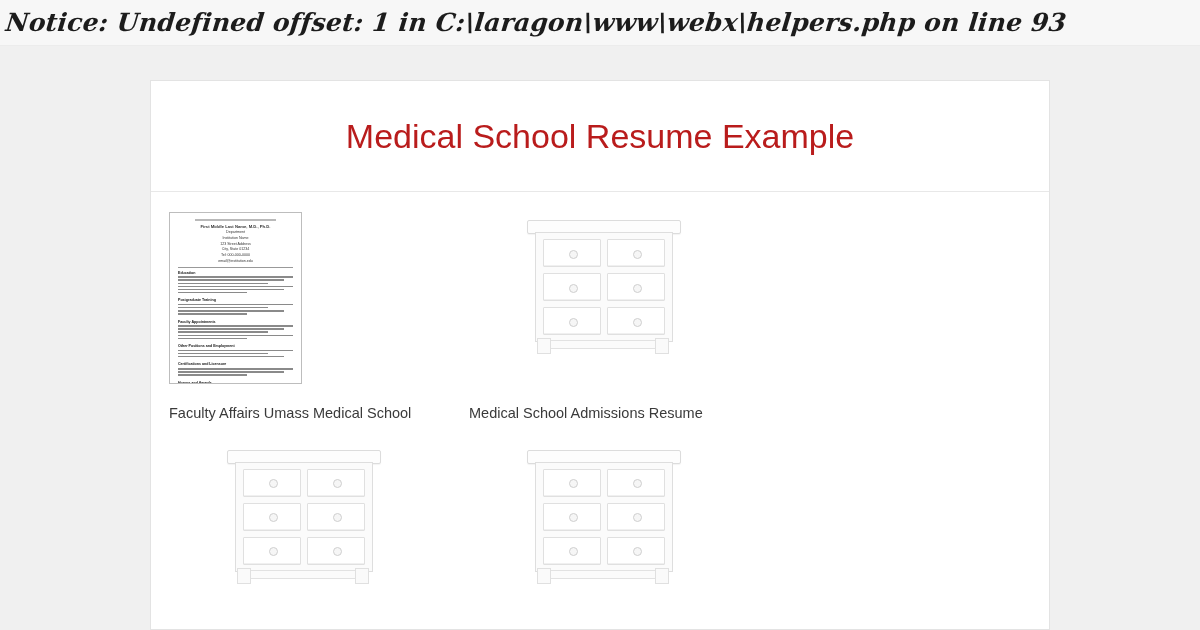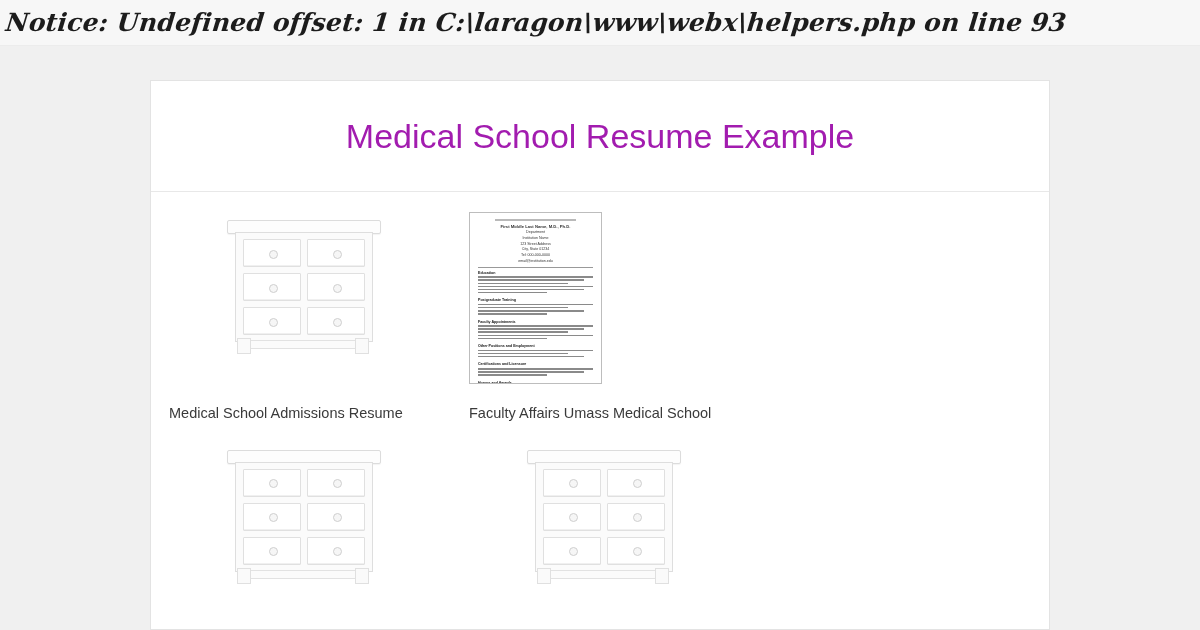--- a/index.html
+++ b/index.html
@@ -52,21 +52,21 @@
   .card-header {
     height: 110px;
     border-bottom: 1px solid #e8e8e8;
     display: flex;
     align-items: center;
     justify-content: center;
   }
   .page-title {
     font-size: 34px;
     font-weight: 400;
-    color: #a21caf;
+    color: #b91c1c;
   }
 
   .grid {
     display: flex;
     flex-wrap: wrap;
     padding: 12px 4px 0 4px;
     box-sizing: border-box;
   }
   .cell {
     width: 300px;
@@ -205,58 +205,20 @@
 </div>
 
 <div class="page-wrap">
   <div class="card">
 
     <div class="card-header">
       <h1 class="page-title">Medical School Resume Example</h1>
     </div>
 
     <div class="grid">
-
-      <div class="cell">
-        <div class="thumb-holder center">
-          <div class="dresser">
-            <div class="dr-top"></div>
-            <div class="dr-body">
-              <div class="dr-col left">
-                <div class="dr-drawer">
-                    <span class="dr-knob"></span>
-                  </div>
-                <div class="dr-drawer">
-                    <span class="dr-knob"></span>
-                  </div>
-                <div class="dr-drawer">
-                    <span class="dr-knob"></span>
-                  </div>
-              </div>
-              <div class="dr-col right">
-                <div class="dr-drawer">
-                    <span class="dr-knob"></span>
-                  </div>
-                <div class="dr-drawer">
-                    <span class="dr-knob"></span>
-                  </div>
-                <div class="dr-drawer">
-                    <span class="dr-knob"></span>
-                  </div>
-              </div>
-            </div>
-            <div class="dr-legs">
-              <div class="dr-skirt"></div>
-              <div class="dr-leg l"></div>
-              <div class="dr-leg r"></div>
-            </div>
-          </div>
-        </div>
-        <div class="caption">Medical School Admissions Resume</div>
-      </div>
 
       <div class="cell">
         <div class="thumb-holder">
           <div class="doc doc-a">
             <div class="hdr">
               <div class="d-line light" style="width:70%;margin:0 auto 3px auto;"></div>
               <div class="nm">First Middle Last Name, M.D., Ph.D.</div>
               <div>Department</div>
               <div>Institution Name</div>
               <div>123 Street Address</div>
@@ -339,21 +301,21 @@
                   </div>
               </div>
             </div>
             <div class="dr-legs">
               <div class="dr-skirt"></div>
               <div class="dr-leg l"></div>
               <div class="dr-leg r"></div>
             </div>
           </div>
         </div>
-
+        <div class="caption">Medical School Admissions Resume</div>
       </div>
 
       <div class="cell">
         <div class="thumb-holder center">
           <div class="dresser">
             <div class="dr-top"></div>
             <div class="dr-body">
               <div class="dr-col left">
                 <div class="dr-drawer">
                     <span class="dr-knob"></span>
@@ -380,15 +342,53 @@
             <div class="dr-legs">
               <div class="dr-skirt"></div>
               <div class="dr-leg l"></div>
               <div class="dr-leg r"></div>
             </div>
           </div>
         </div>
 
       </div>
 
+      <div class="cell">
+        <div class="thumb-holder center">
+          <div class="dresser">
+            <div class="dr-top"></div>
+            <div class="dr-body">
+              <div class="dr-col left">
+                <div class="dr-drawer">
+                    <span class="dr-knob"></span>
+                  </div>
+                <div class="dr-drawer">
+                    <span class="dr-knob"></span>
+                  </div>
+                <div class="dr-drawer">
+                    <span class="dr-knob"></span>
+                  </div>
+              </div>
+              <div class="dr-col right">
+                <div class="dr-drawer">
+                    <span class="dr-knob"></span>
+                  </div>
+                <div class="dr-drawer">
+                    <span class="dr-knob"></span>
+                  </div>
+                <div class="dr-drawer">
+                    <span class="dr-knob"></span>
+                  </div>
+              </div>
+            </div>
+            <div class="dr-legs">
+              <div class="dr-skirt"></div>
+              <div class="dr-leg l"></div>
+              <div class="dr-leg r"></div>
+            </div>
+          </div>
+        </div>
+
+      </div>
+
     </div>
   </div>
 </div>
 
 </body></html>

